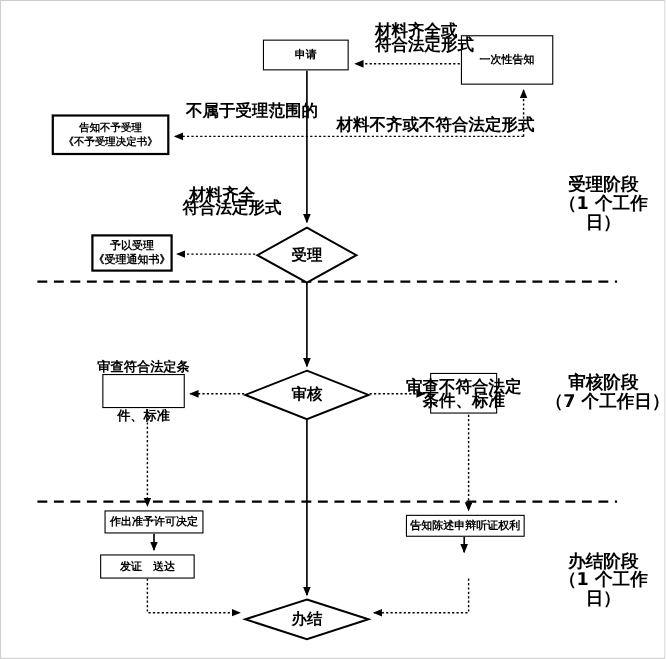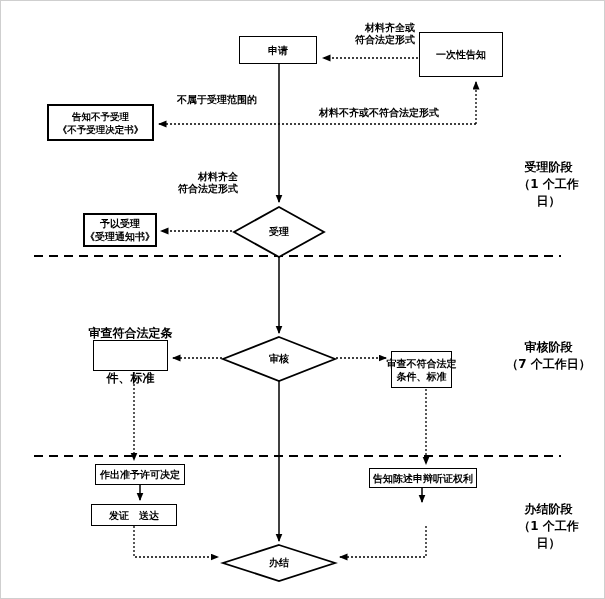--- a/index.html
+++ b/index.html
@@ -11,28 +11,28 @@
   #wires{position:absolute;left:0;top:0;width:605px;height:599px;}
   .box{
     position:absolute;border:1.5px solid #000;background:#fff;
     display:flex;flex-direction:column;align-items:center;justify-content:center;
     font-size:10px;font-weight:bold;line-height:13px;text-align:right;
     box-sizing:border-box;white-space:nowrap;
   }
   .box.thick{border-width:2px;}
   .dlabel{
     position:absolute;display:flex;align-items:center;justify-content:center;
-    font-size:10px;font-weight:bold;text-align:center;white-space:nowrap;
+    font-size:14px;font-weight:bold;text-align:center;white-space:nowrap;
   }
   .elabel{
-    position:absolute;font-size:10px;font-weight:bold;text-align:right;
+    position:absolute;font-size:15px;font-weight:bold;text-align:center;
     line-height:12px;white-space:nowrap;
   }
   .stage{
-    position:absolute;font-size:12px;font-weight:bold;text-align:center;
+    position:absolute;font-size:16px;font-weight:bold;text-align:center;
     line-height:17px;white-space:nowrap;
   }
 </style>
 </head>
 <body>
 
 <div id="canvas">
 
   <svg id="wires" width="605" height="599" viewBox="0 0 605 599">
     <defs>
@@ -96,21 +96,21 @@
   <div class="box thick" style="left:82px;top:212px;width:74px;height:34px;font-size:10px;">
     <span>予以受理</span>
     <span>《受理通知书》</span>
   </div>
 
   <div class="box" style="left:92px;top:339px;width:75px;height:31px;font-size:12px;gap:32px;">
     <span>审查符合法定条</span>
     <span>件、标准</span>
   </div>
 
-  <div class="box" style="left:390px;top:338px;width:61px;height:37px;font-size:10px;margin-top:12px;">
+  <div class="box" style="left:390px;top:338px;width:61px;height:37px;font-size:15px;">
     <span>审查不符合法定</span>
     <span>条件、标准</span>
   </div>
 
   <div class="box" style="left:94px;top:463px;width:90px;height:21px;">
     <span>作出准予许可决定</span>
   </div>
 
   <div class="box" style="left:90px;top:503px;width:86px;height:22px;">
     <span>发证　送达</span>

